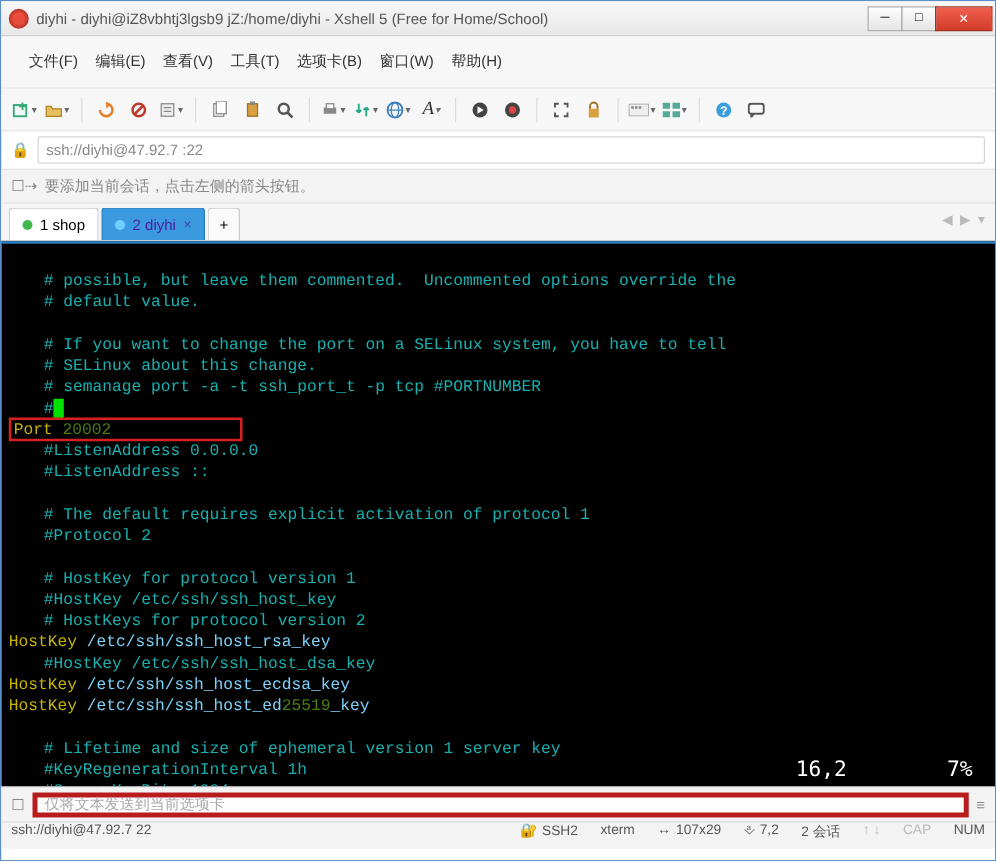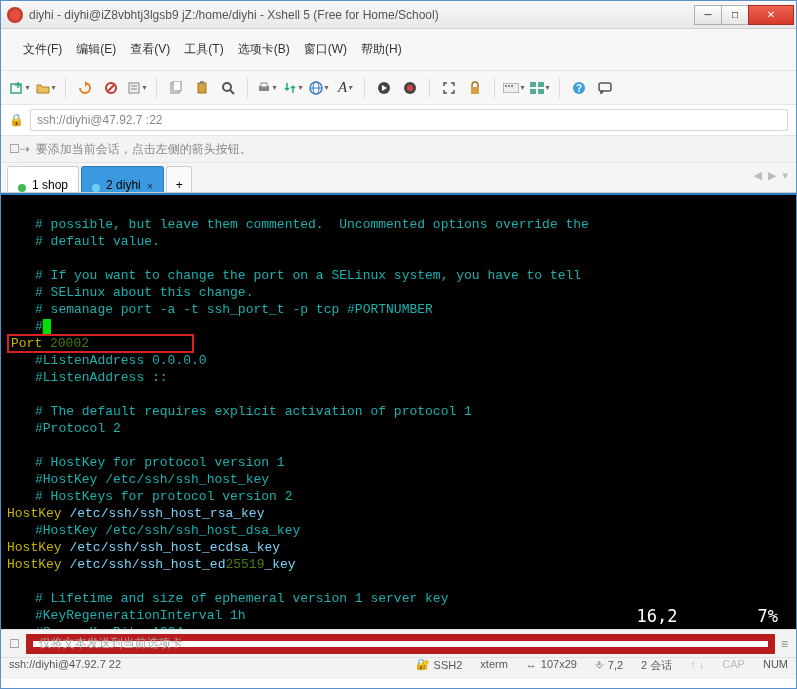--- a/index.html
+++ b/index.html
@@ -15,38 +15,38 @@
   .menuitem { padding: 3px 6px; color: #333; }
   .toolbar { height: 34px; background: #f7f7f7; display: flex; align-items: center; padding: 0 8px; gap: 4px; border-bottom: 1px solid #e5e5e5; }
   .tbtn { width: 22px; height: 22px; display: flex; align-items: center; justify-content: center; color: #444; position: relative; }
   .tbtn.dd::after { content: "▾"; font-size: 8px; color: #666; margin-left: 1px; }
   .tsep { width: 1px; height: 20px; background: #ddd; margin: 0 4px; }
   .addrbar { height: 30px; display: flex; align-items: center; padding: 4px 8px; gap: 6px; }
   .addrbar .lock { color: #888; }
   .addrbox { flex: 1; height: 22px; border: 1px solid #d6d6d6; border-radius: 2px; background: #fff; display: flex; align-items: center; padding: 0 6px; color: #888; }
   .hintbar { height: 28px; background: #f3f3f3; border-top: 1px solid #e3e3e3; border-bottom: 1px solid #e3e3e3; display: flex; align-items: center; padding: 0 8px; color: #888; gap: 6px; }
   .tabsrow { height: 30px; background: #f5f5f5; display: flex; align-items: flex-end; padding: 0 6px; border-bottom: 1px solid #ccc; position: relative; }
-  .tab { height: 26px; border: 1px solid #ccc; border-bottom: none; border-radius: 3px 3px 0 0; padding: 0 10px; display: flex; align-items: flex-end; gap: 6px; background: #fff; margin-right: 2px; position: relative; }
-  .tab.active { background: #3b99e0; color: #000000; border-color: #2a7ec0; }
+  .tab { height: 26px; border: 1px solid #ccc; border-bottom: none; border-radius: 3px 3px 0 0; padding: 0 10px; display: flex; align-items: center; gap: 6px; background: #fff; margin-right: 2px; position: relative; }
+  .tab.active { background: #3b99e0; color: #4c1d95; border-color: #2a7ec0; }
   .tab .dot { width: 8px; height: 8px; border-radius: 50%; }
   .tab .dot.green { background: #3fb94f; }
   .tab .dot.blue { background: #6fd0ff; }
   .tab .closex { font-size: 11px; opacity: .7; }
   .tab.add { width: 26px; justify-content: center; background: #fafafa; }
   .tabsrow .navarrows { position: absolute; right: 8px; top: 6px; color: #bbb; font-size: 11px; display:flex; gap:6px; align-items:center; }
   .terminal { background: #000; color: #fff; font-family: "Consolas","Courier New",monospace; font-size: 13px; line-height: 17px; padding: 4px 6px; height: 436px; border-top: 2px solid #2a7ec0; overflow: hidden; white-space: pre; position: relative; }
   .c-cyan { color: #1ab0b0; margin-left: 28px; }
   .c-yellow { color: #c8b400; }
   .c-red { color: #4d7c0f; }
   .c-white { color: #7dd3fc; }
   .greenbox { background: #00e000; color:#00e000; }
   .redbox { border: 2px solid #d82020; padding: 0 2px; display: inline; }
   .termstatus { position: absolute; right: 18px; bottom: 4px; color: #fff; font-family: Consolas, monospace; font-size: 17px; display: flex; gap: 80px; }
   .sendbar { height: 28px; background: #f3f3f3; border-top: 1px solid #ddd; display: flex; align-items: center; padding: 0 8px; gap: 6px; }
-  .sendbox { flex: 1; height: 20px; border: 7px solid #b91c1c; background: #fdfdfd; color: #aaa; padding: 0 6px; display:flex; align-items:center; }
+  .sendbox { flex: 1; height: 20px; border: 4px solid #b91c1c; background: #fdfdfd; color: #aaa; padding: 0 6px; display:flex; align-items:center; }
   .statusbar { height: 22px; background: #f3f3f3; border-top: 1px solid #ddd; display: flex; align-items: flex-start; padding: 0 8px; font-size: 11px; color: #555; gap: 18px; }
   .statusbar .seg { display:flex; align-items:center; gap:4px; }
   .statusbar .flex { flex: 1; }
   svg { display: block; }
 </style>
 </head>
 <body>
 
 <div class="titlebar">
   <div class="icon"></div>

